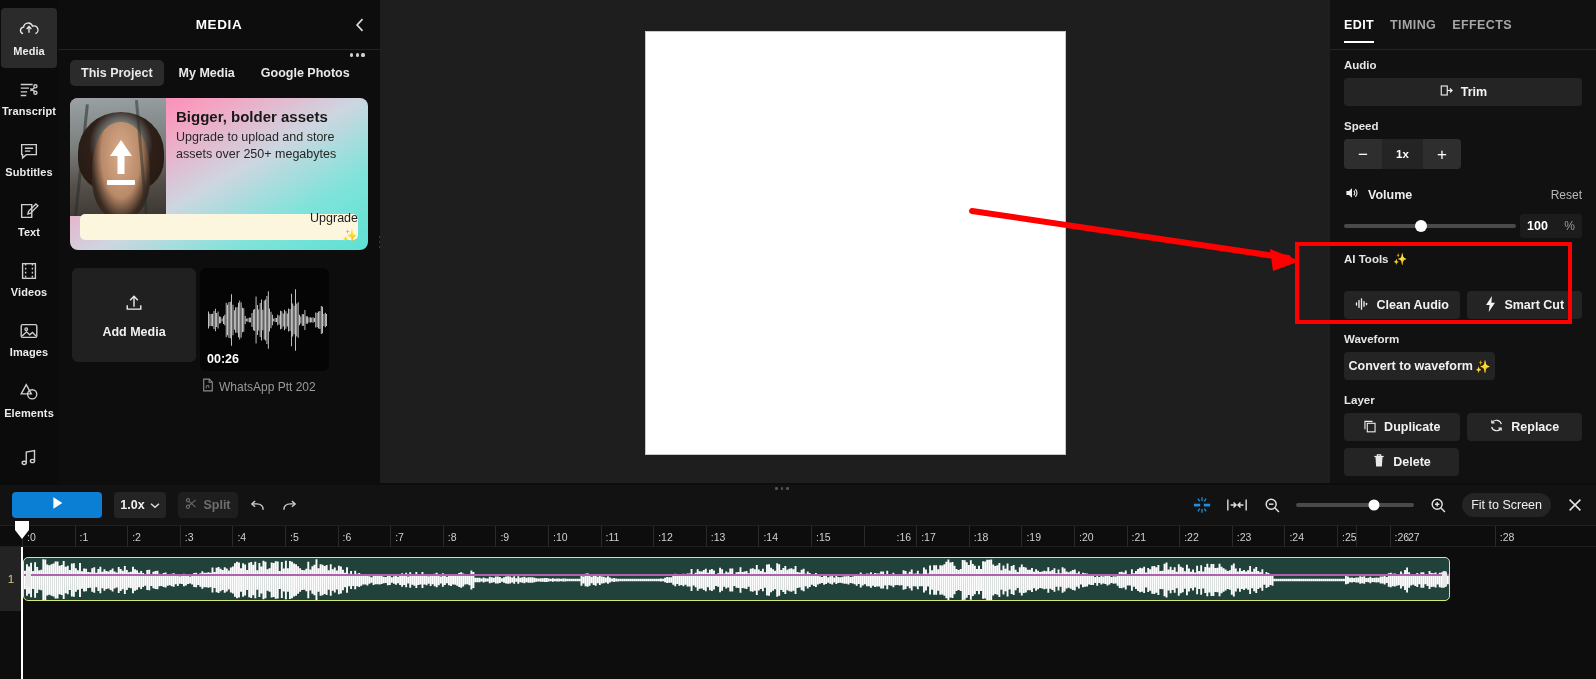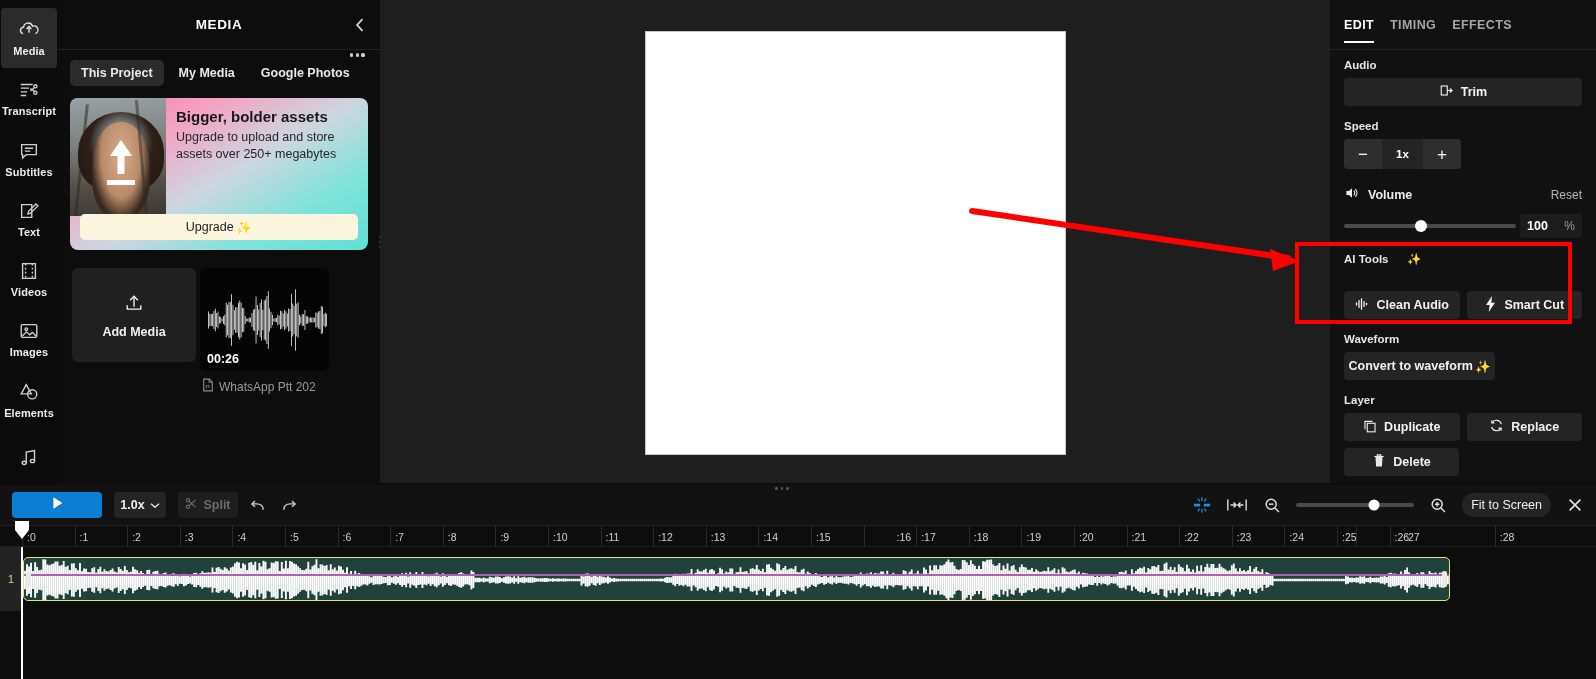--- a/index.html
+++ b/index.html
@@ -81,22 +81,22 @@
   #promo-hair {
     position:absolute; left:8px; top:14px; width:86px; height:80px; border-radius:50% 50% 40% 40%;
     background: radial-gradient(ellipse at 50% 40%, rgba(60,40,30,0) 28%, #2e2019 52%, #20160f 100%);
   }
   #up-arrow { position: absolute; left: 30px; top: 36px; width: 42px; height: 62px; }
   #promo-body { flex: 1; padding: 10px 12px 0 10px; }
   #promo-h { font-size: 15px; font-weight: bold; color: #181818; line-height: 1.15; }
   #promo-p { font-size: 12.5px; color: #262626; line-height: 1.35; margin-top: 4px; }
   #upgrade-btn {
     position: absolute; left: 10px; right: 10px; bottom: 10px; height: 26px;
-    background: #fdf6df; border-radius: 5px; display:flex; align-items:center;
-    justify-content:center; gap:3px; font-size: 12.5px; color: #1c1c1c; cursor: pointer;
+    background: #fdf6df; border-radius: 5px; display:flex; align-items:flex-end;
+    justify-content:center; gap:3px; font-size: 12.5px; color: #1c1c1c; cursor: pointer; flex-direction: column;
   }
 
   
   #media-grid { display: flex; gap: 12px; padding: 18px 12px 0 14px; }
   .m-cell { width: 116px; }
   #add-media {
     width: 124px; height: 94px; background: #202020; border-radius: 6px;
     display:flex; flex-direction:column; align-items:center; justify-content:center;
     gap: 7px; cursor: pointer;
   }
@@ -166,21 +166,21 @@
     position: absolute; left: 45%; top: 50%; transform: translate(-50%,-50%);
     width: 12px; height: 12px; border-radius: 50%; background: #fff; cursor: pointer;
   }
   #vol-num-box {
     width: 62px; height: 24px; background: #1c1c1c; display:flex; align-items:center;
     justify-content: space-between; padding: 0 7px; border-radius: 3px;
   }
   #vol-num { font-size: 12.5px; font-weight: bold; color: #fff; }
   #vol-pct { font-size: 12px; color: #9a9a9a; }
 
-  #ai-label { display:flex; align-items:center; gap:19px; }
+  #ai-label { display:flex; align-items:center; gap:5px; }
   #ai-row { display: flex; gap: 7px; margin-top: 25px; }
   .ai-btn {
     flex: 1; height: 28px; background: #242424; border-radius: 4px; display:flex;
     align-items:center; justify-content:center; gap: 7px; font-size: 12.5px;
     font-weight: bold; color: #f2f2f2; cursor: pointer;
   }
   #waveform-btn {
     margin-top: 7px; width: 151px; height: 28px; background: #242424; border-radius: 4px;
     display:flex; align-items:center; justify-content:center; gap: 2px;
     font-size: 12.5px; font-weight: bold; color: #f2f2f2; cursor: pointer;

